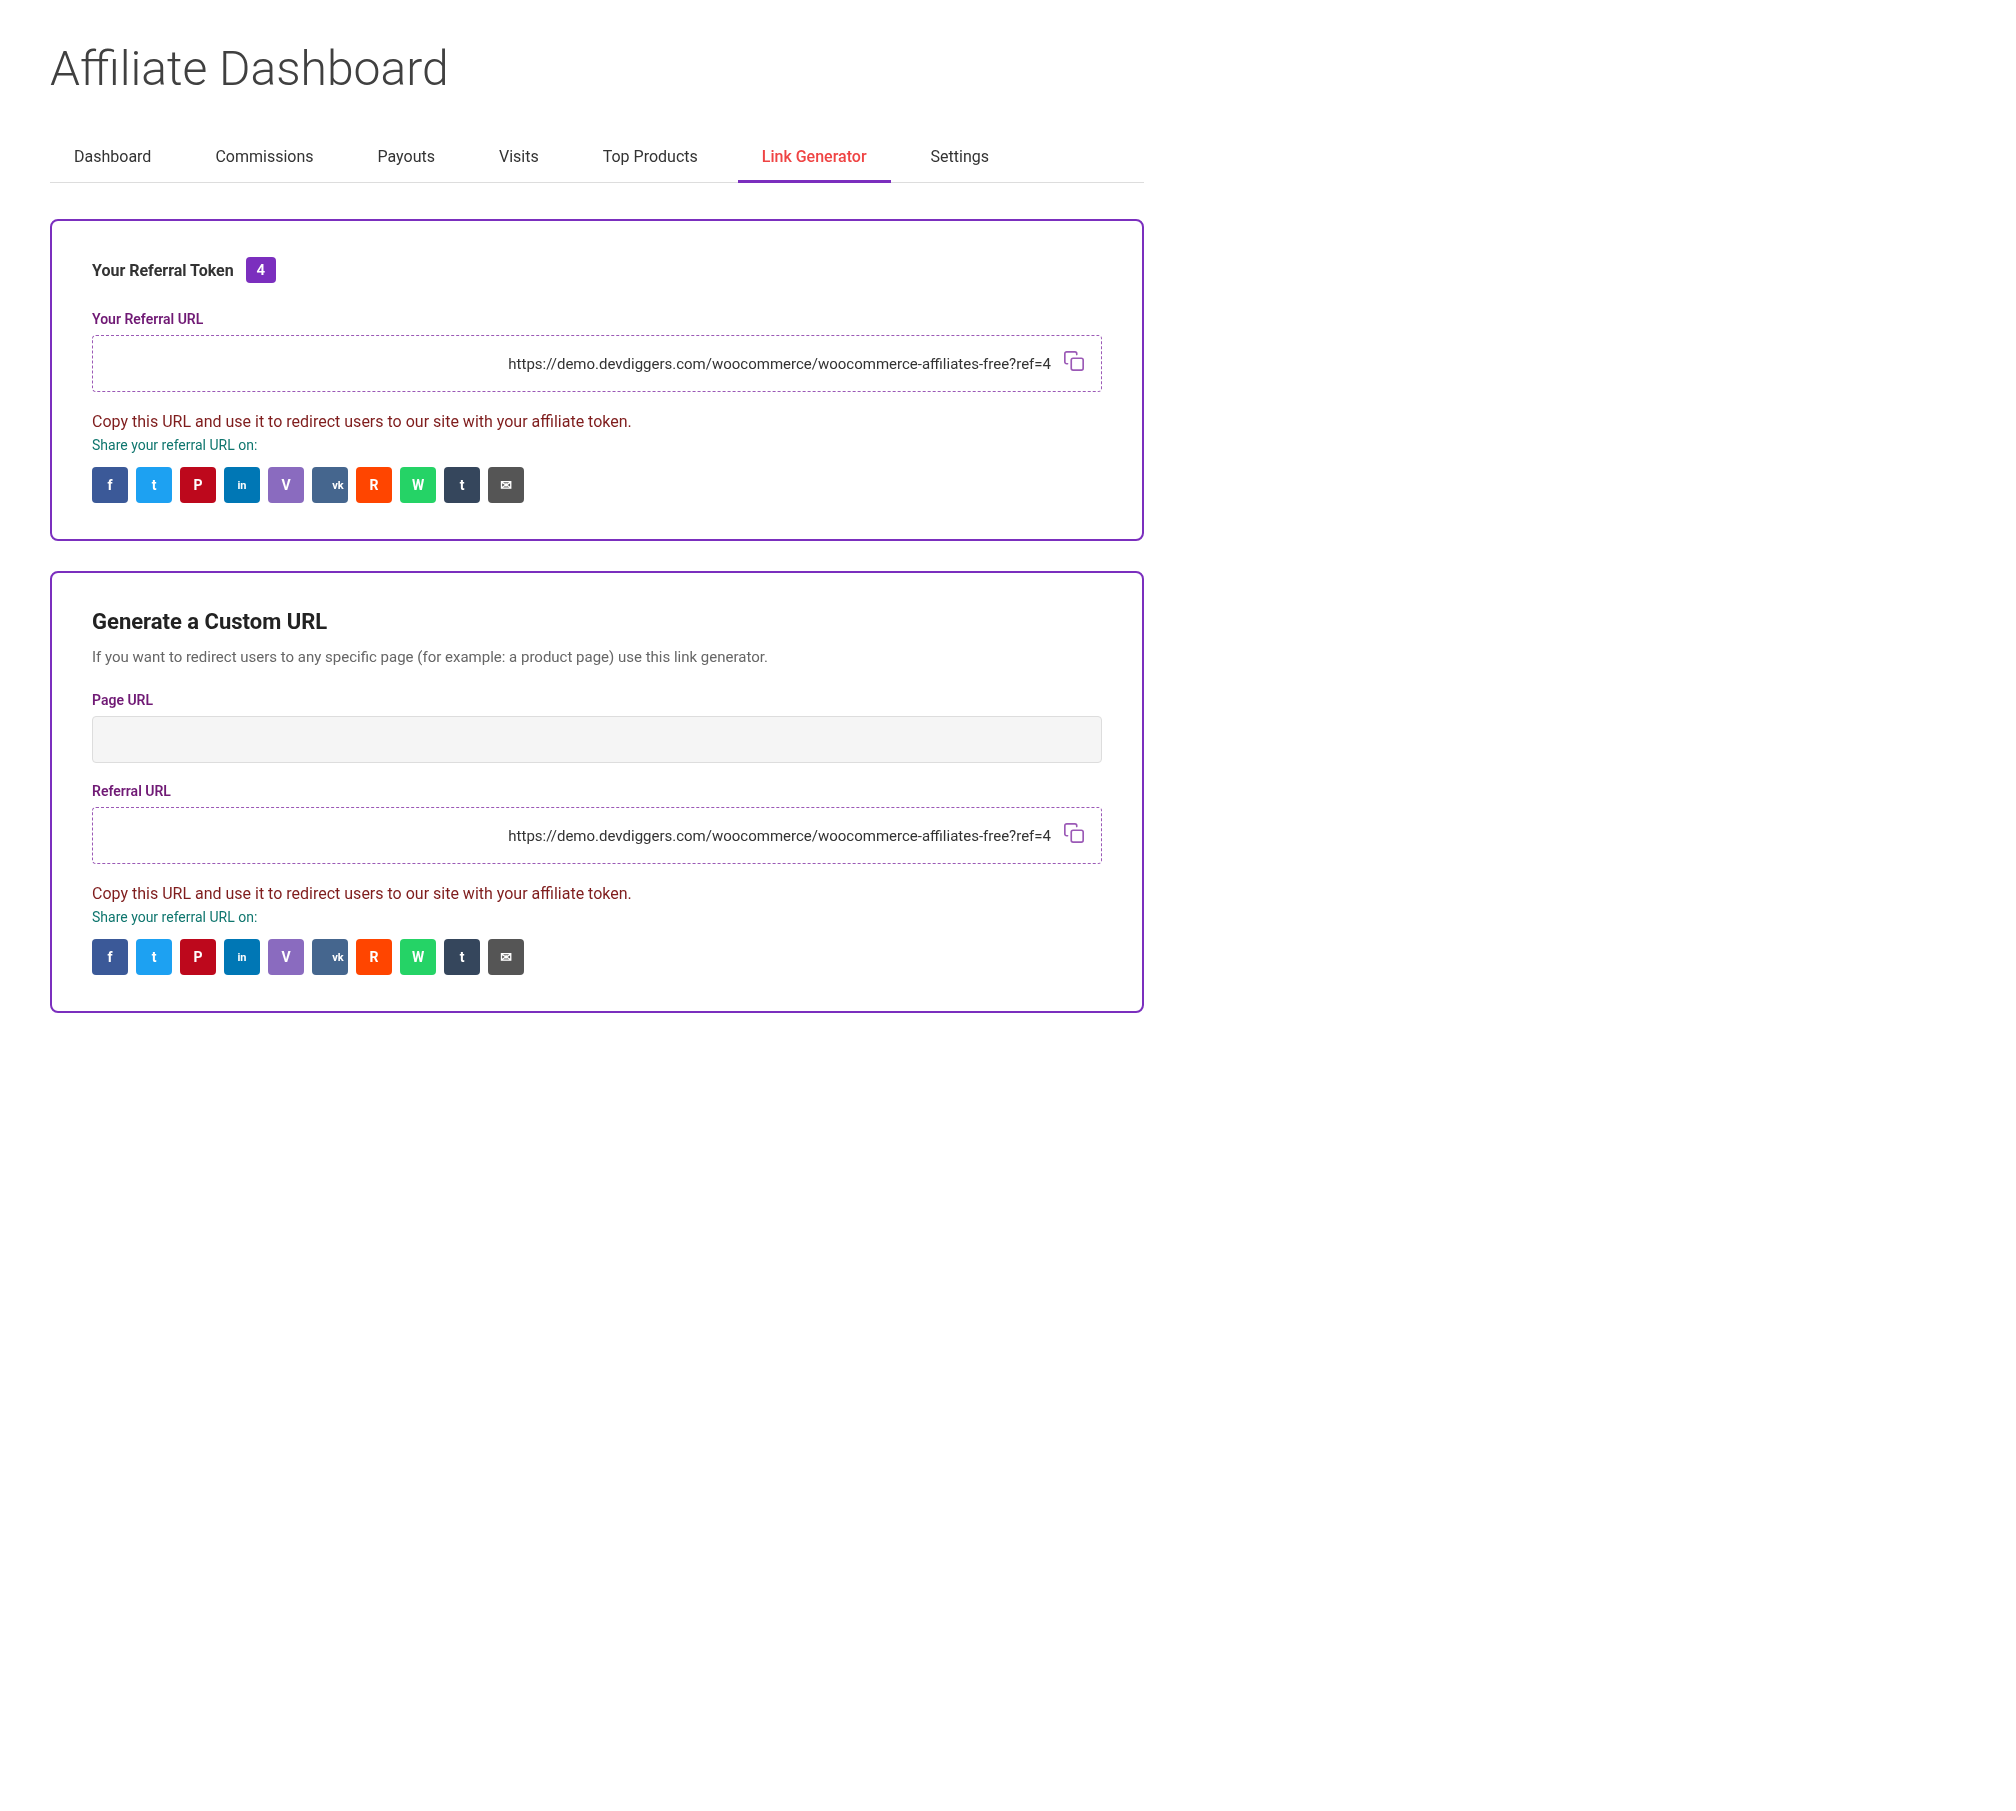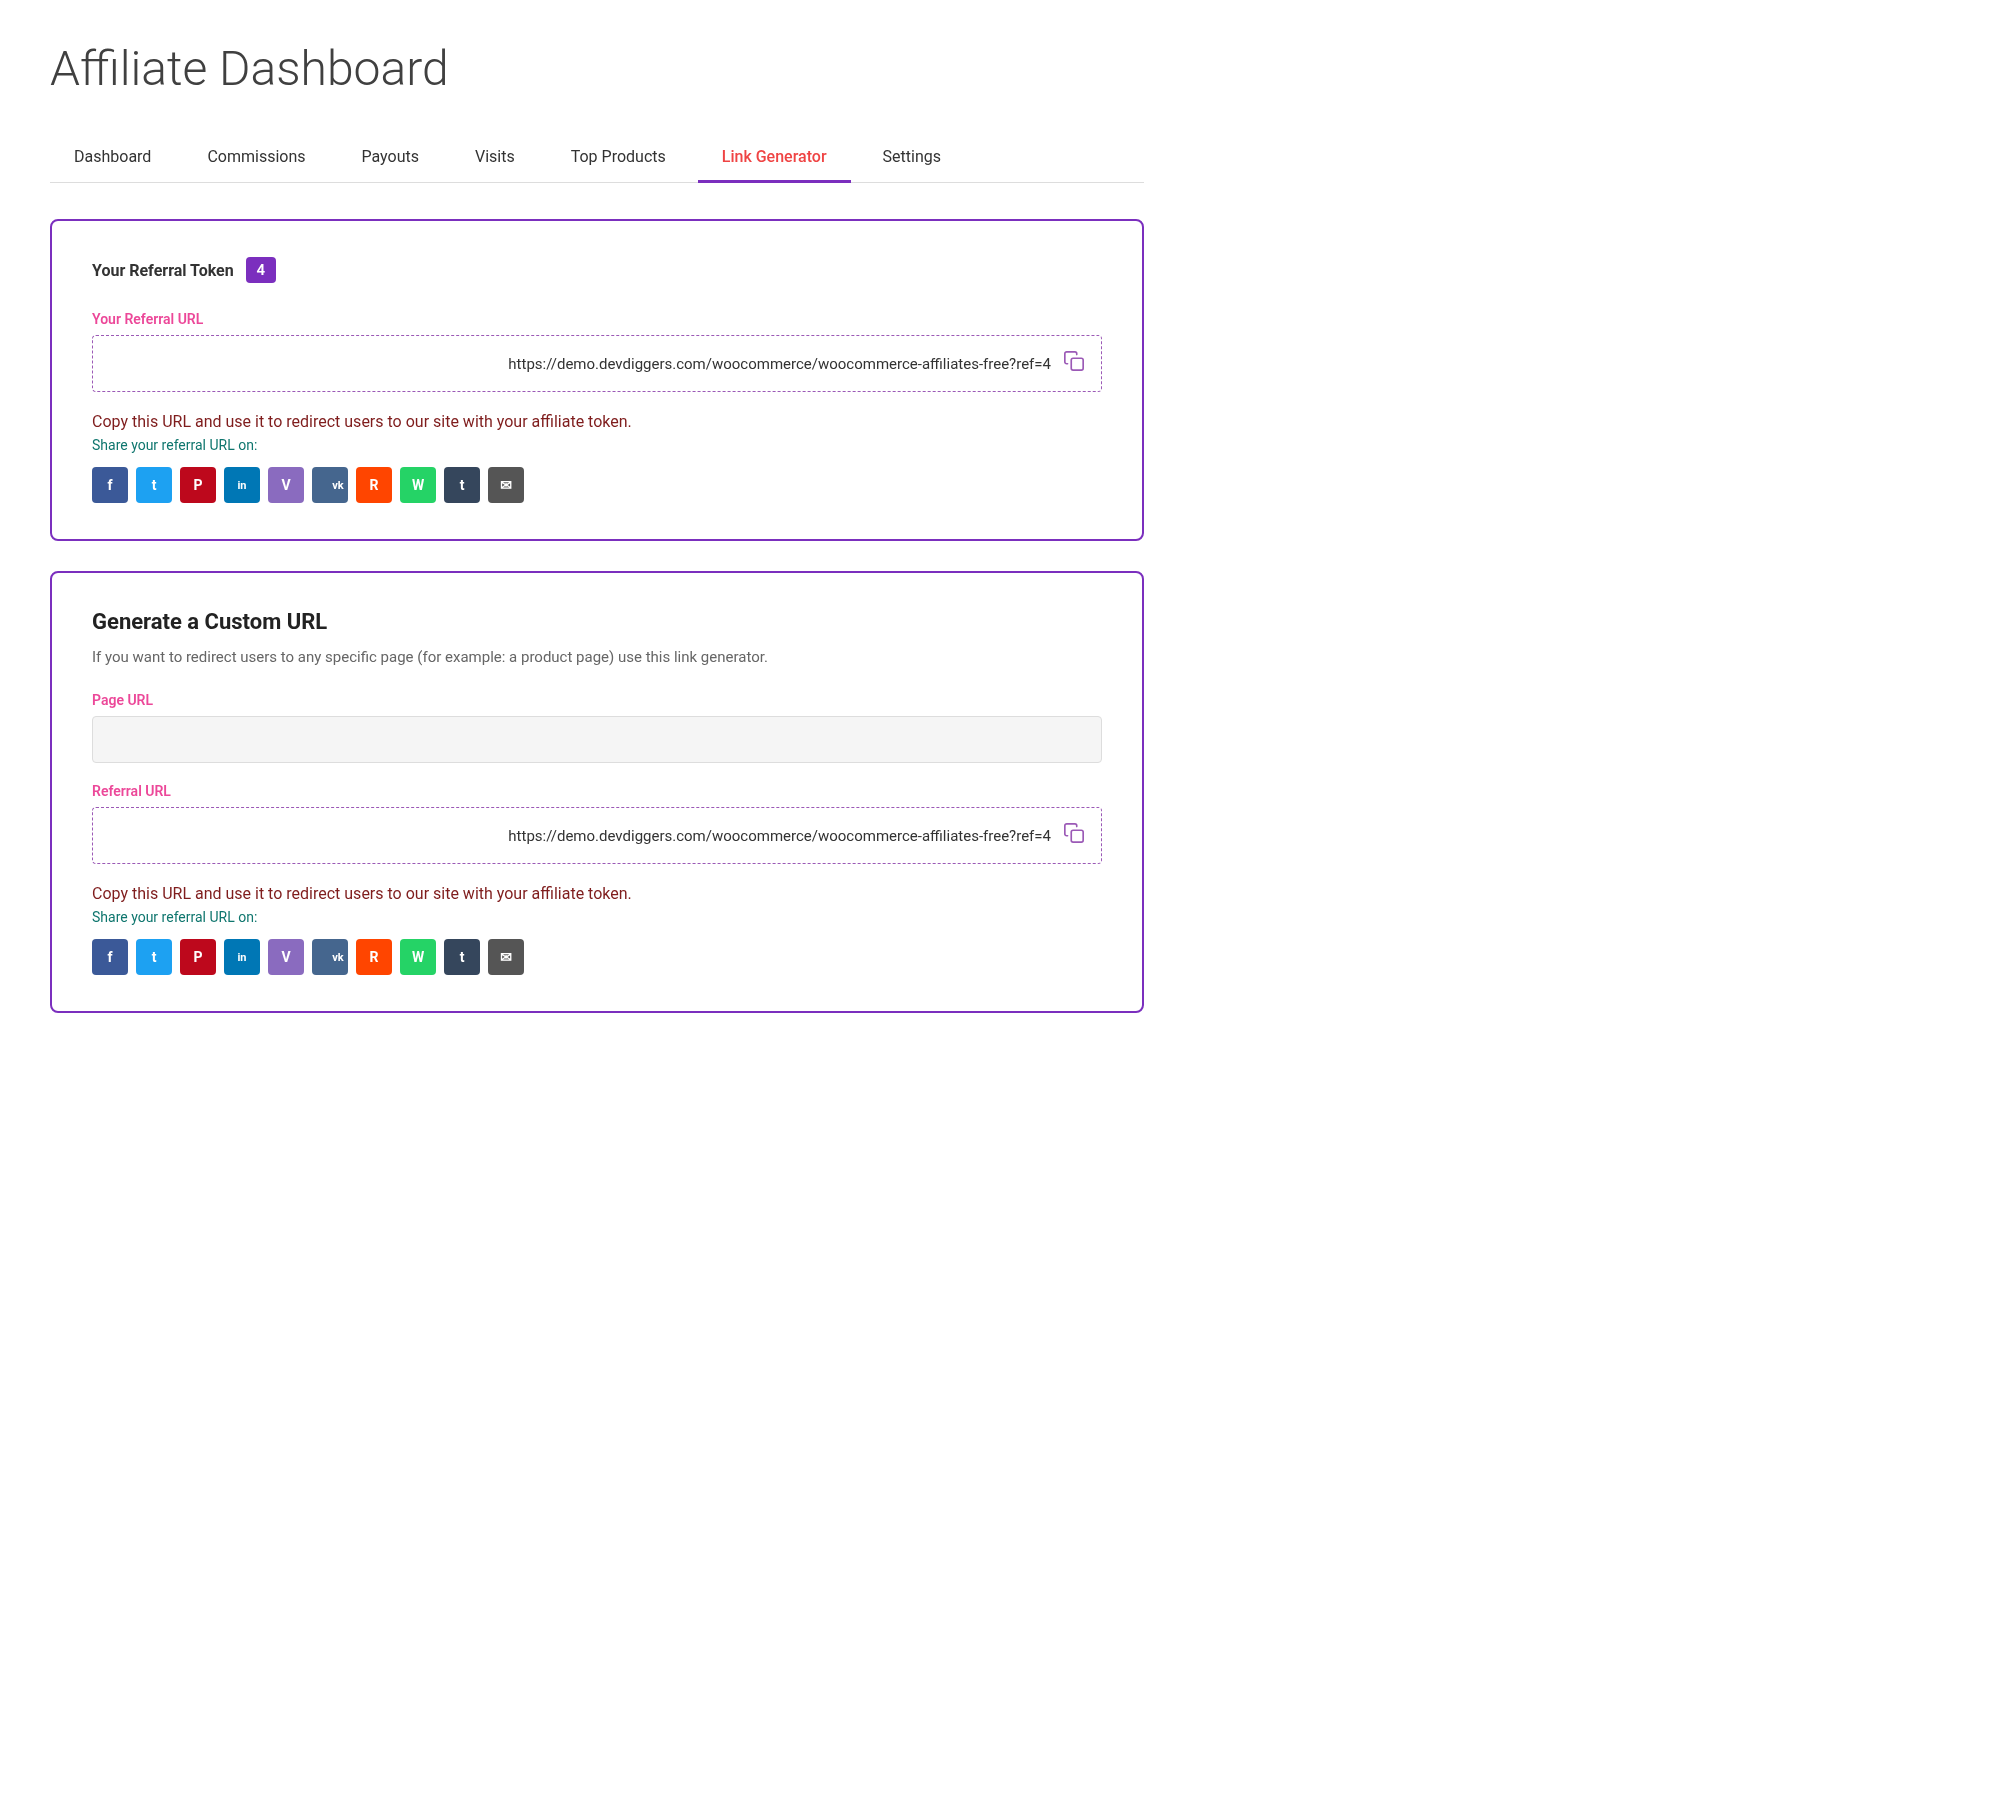--- a/index.html
+++ b/index.html
@@ -13,21 +13,21 @@
 
     .page-title {
       font-size: 48px;
       font-weight: 300;
       color: #404040;
       margin-bottom: 36px;
     }
 
     .nav-tabs {
       display: flex;
-      gap: 8px;
+      gap: 16px;
       border-bottom: 1px solid #ddd;
       margin-bottom: 36px;
     }
 
     .nav-tab {
       padding: 14px 24px;
       font-size: 16px;
       color: #333;
       cursor: pointer;
       text-decoration: none;
@@ -70,21 +70,21 @@
       font-weight: 600;
       padding: 4px 10px;
       border-radius: 4px;
       min-width: 30px;
       text-align: center;
     }
 
     .field-label {
       font-size: 14px;
       font-weight: 600;
-      color: #ec4899;
+      color: #701a75;
       margin-bottom: 8px;
     }
 
     .url-field-container {
       border: 1px dashed #9b59b6;
       border-radius: 4px;
       padding: 14px 16px;
       display: flex;
       align-items: center;
       justify-content: space-between;

